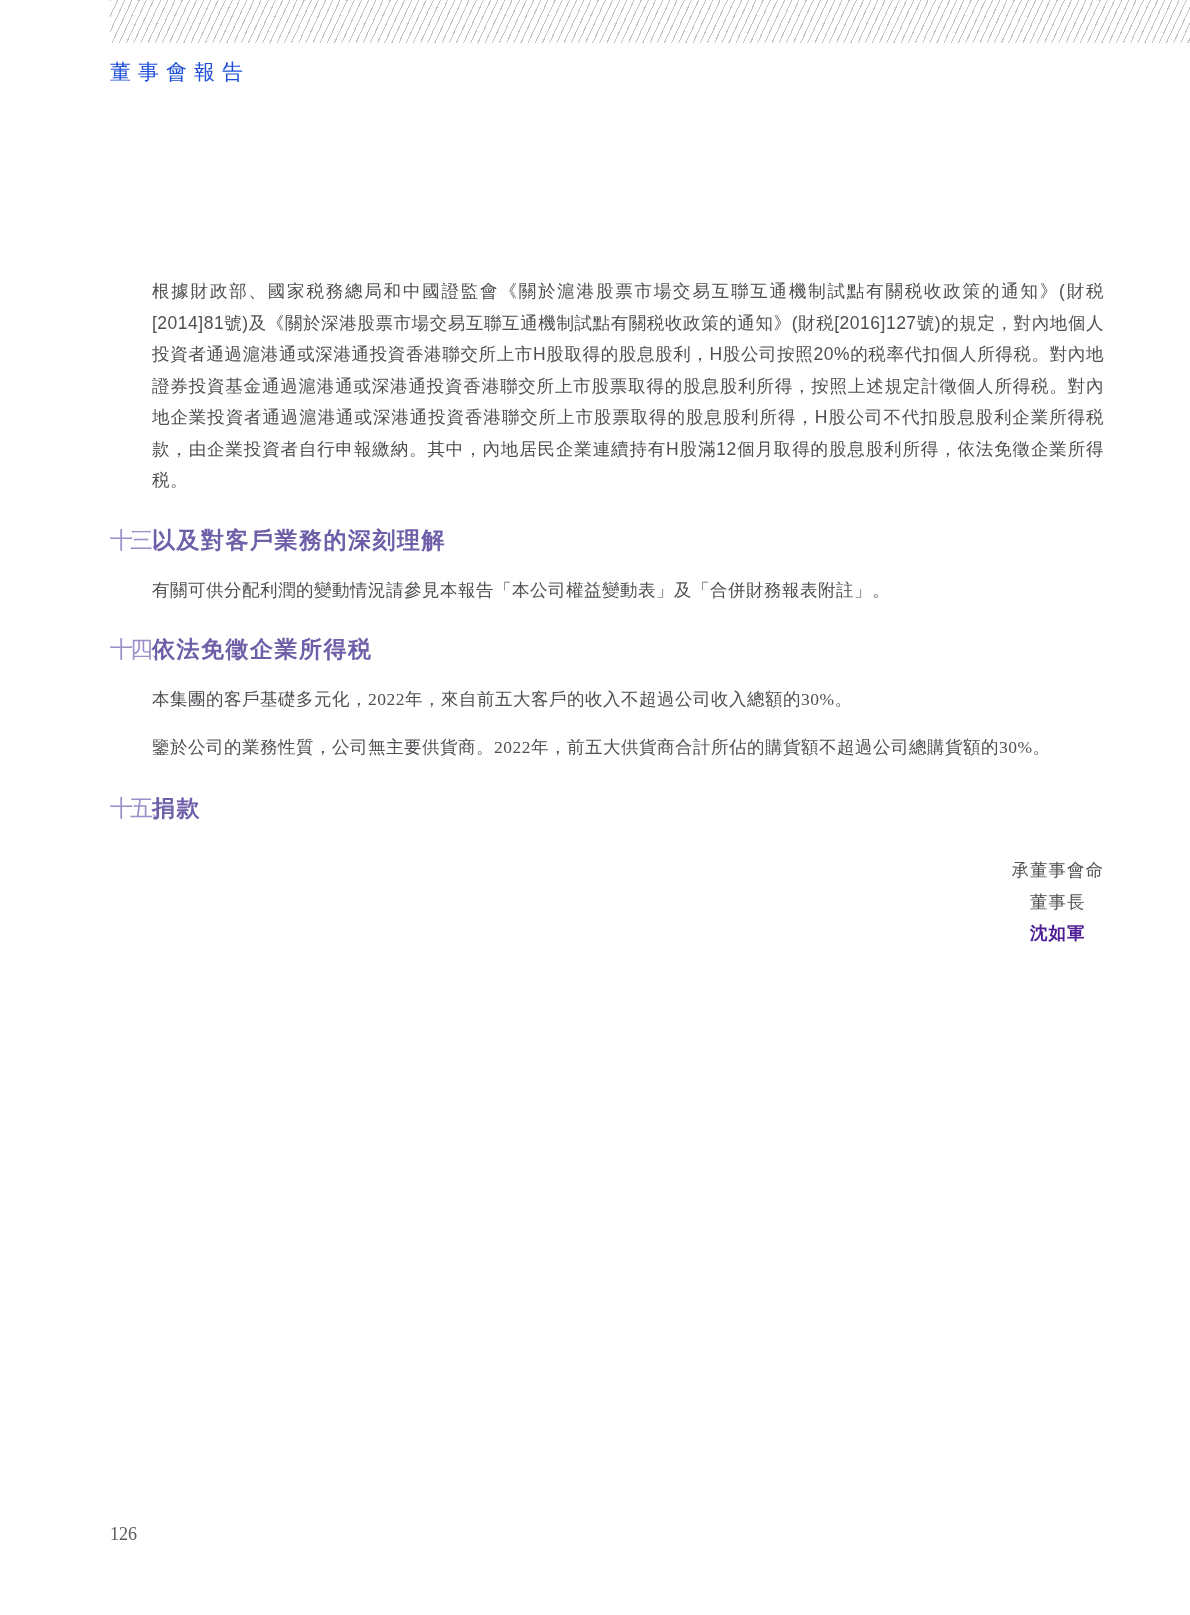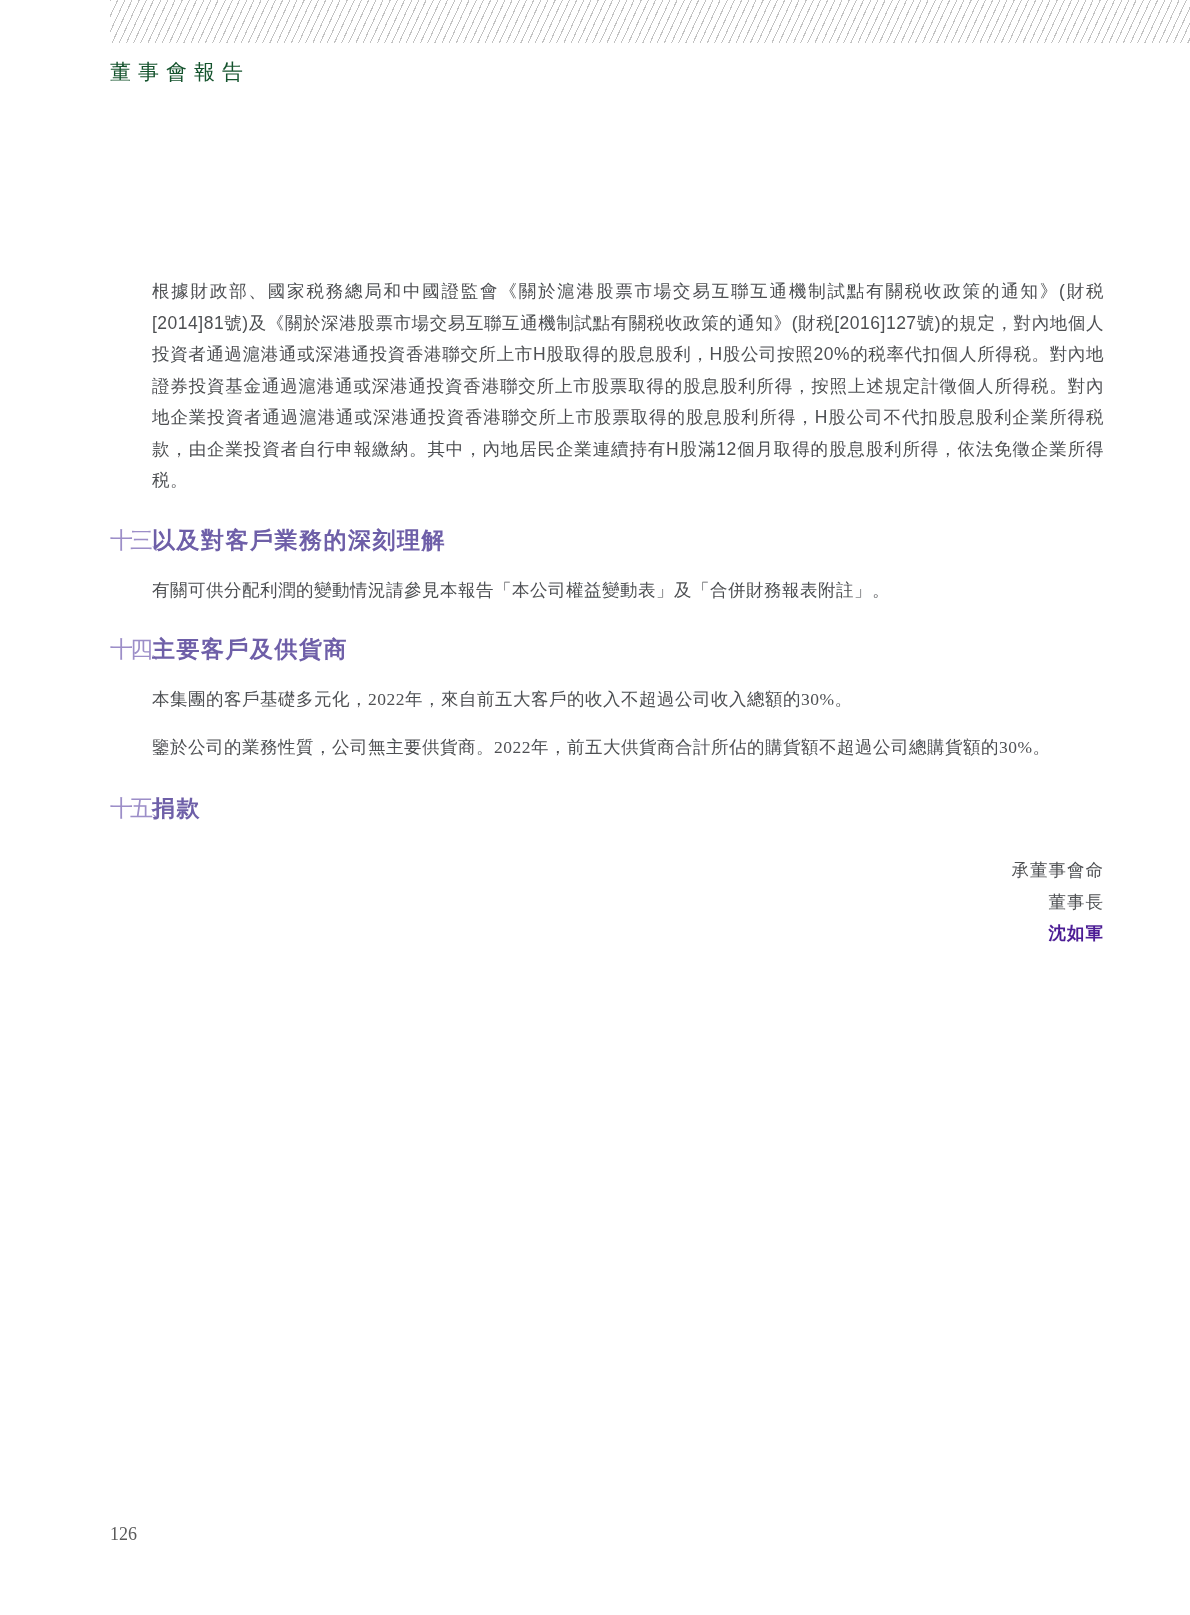--- a/index.html
+++ b/index.html
@@ -24,21 +24,21 @@
       transparent 1px, transparent 6.5px
     );
   }
   .doc-header {
     position: absolute;
     left: 110px;
     top: 58px;
     font-family: "Liberation Serif", serif;
     font-size: 21px;
     letter-spacing: 7px;
-    color: #14532d;
+    color: #1d4ed8;
   }
   .content {
     position: absolute;
     left: 110px;
     top: 276px;
     width: 994px;
   }
   .body-text {
     font-size: 17.5px;
     line-height: 31.5px;
@@ -68,21 +68,21 @@
   }
   .section-heading + .body-text { margin-top: 18px; }
   .para-gap { margin-top: 16px; font-family: Liberation Serif, serif; }
   .intro { margin-bottom: 8px; }
   .h-gap-lg { margin-top: 28px; }
   .signature {
     margin-top: 30px;
     margin-left: auto;
     width: -moz-fit-content;
     width: fit-content;
-    text-align: right;
+    text-align: center;
     font-size: 17.5px;
     line-height: 31.5px;
     color: #4d4f52;
     letter-spacing: 1px;
   }
   .signature .name {
     font-weight: bold;
     color: #4c1d95;
   }
   .page-number {
@@ -109,21 +109,21 @@
 
     <div>
       <h2 class="section-heading">
         <span class="sec-num">十三、</span><span class="sec-title">以及對客戶業務的深刻理解</span>
       </h2>
       <p class="body-text indent">有關可供分配利潤的變動情況請參見本報告「本公司權益變動表」及「合併財務報表附註」。</p>
     </div>
 
     <div>
       <h2 class="section-heading">
-        <span class="sec-num">十四、</span><span class="sec-title">主要客戶及供貨商</span>
+        <span class="sec-num">十四、</span><span class="sec-title">依法免徵企業所得税</span>
       </h2>
       <p class="body-text indent para-gap">本集團的客戶基礎多元化，2022年，來自前五大客戶的收入不超過公司收入總額的30%。</p>
       <p class="body-text indent para-gap">鑒於公司的業務性質，公司無主要供貨商。2022年，前五大供貨商合計所佔的購貨額不超過公司總購貨額的30%。</p>
     </div>
 
     <div>
       <h2 class="section-heading h-gap-lg">
         <span class="sec-num">十五、</span><span class="sec-title">捐款</span>
       </h2>
     </div>

